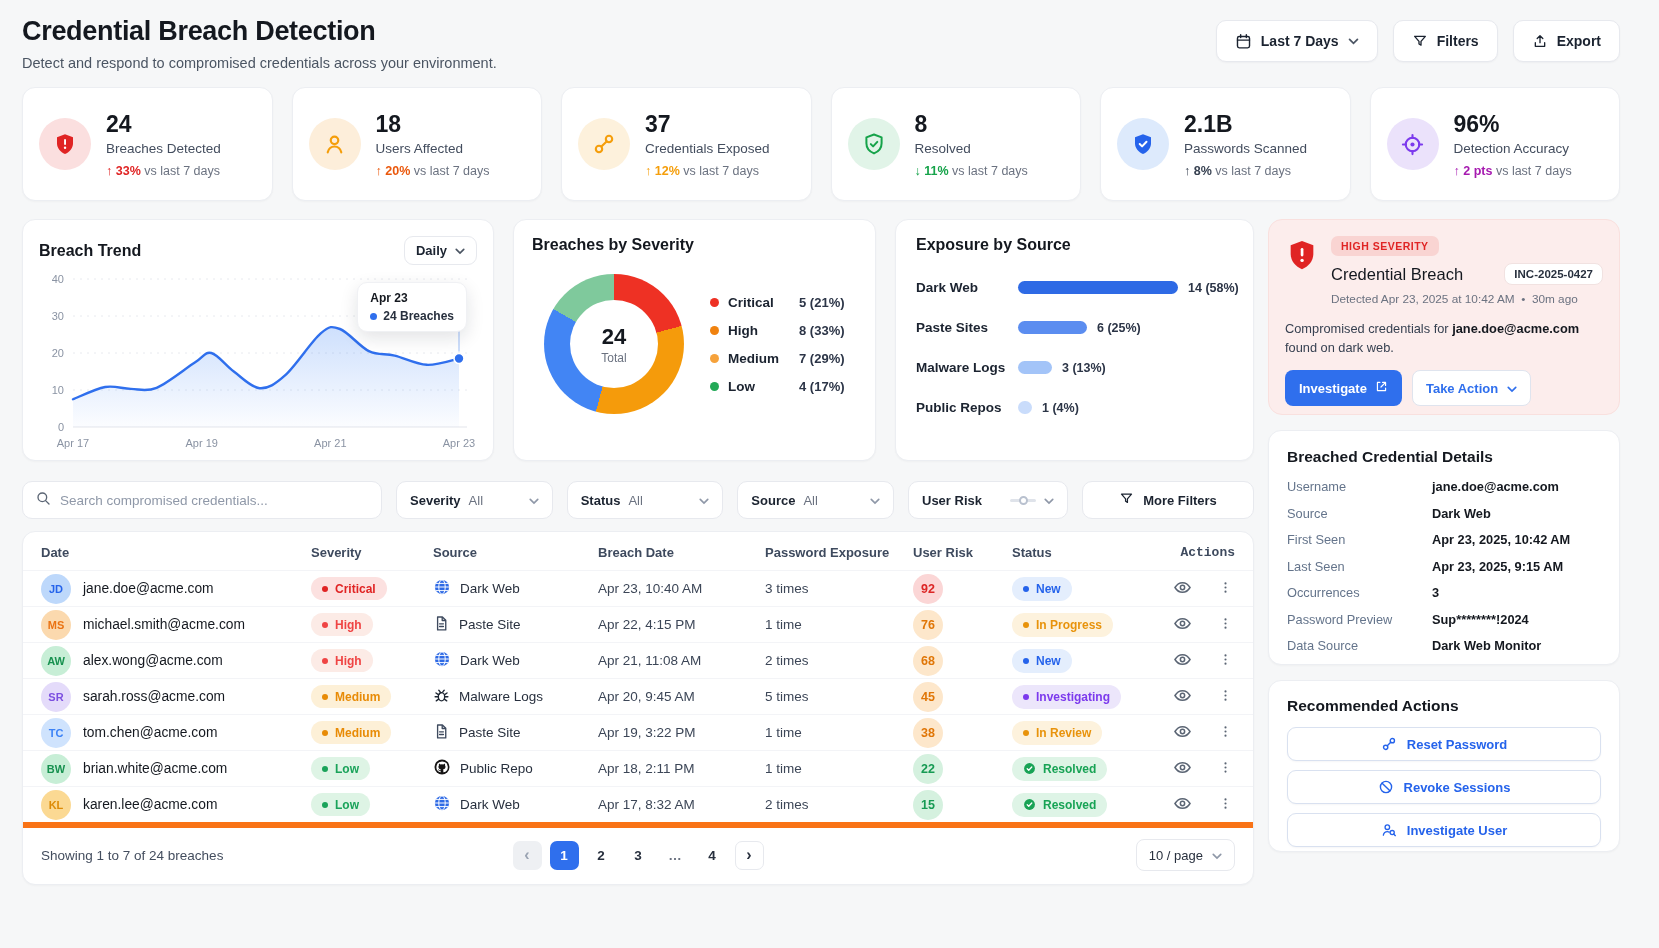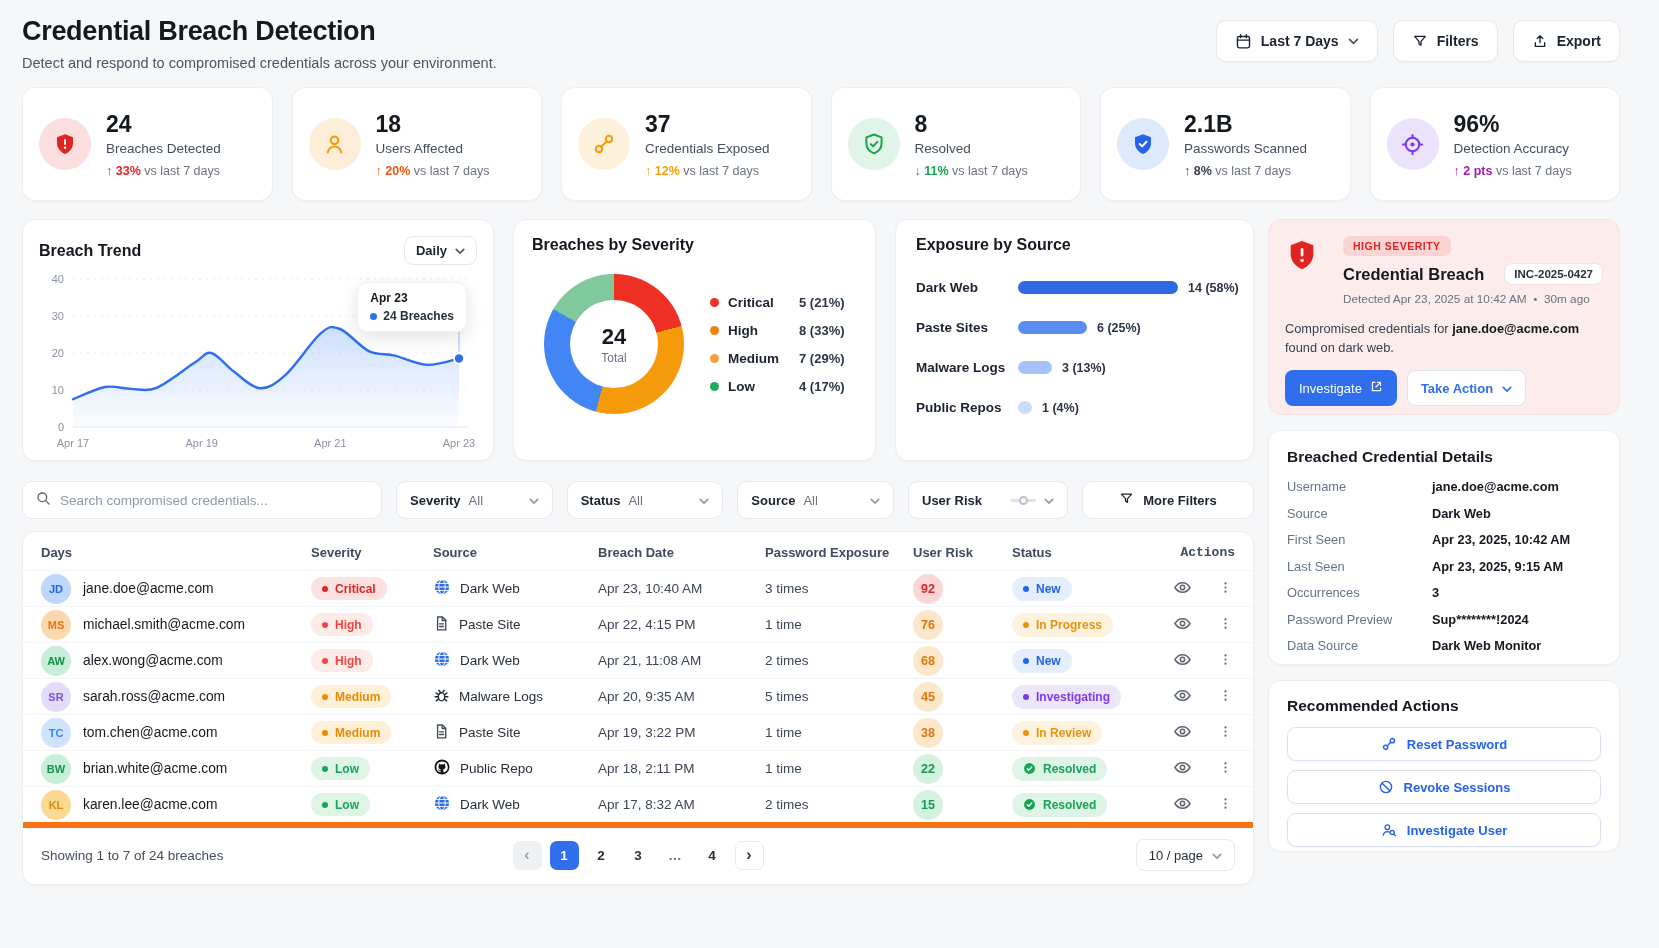--- a/index.html
+++ b/index.html
@@ -136,36 +136,36 @@
   .pg-prev { background:#eef0f3; color:#9aa3b2; font-size:16px; }
   .pg-next { background:#fff; border:1px solid #e7e9ee; font-size:16px; color:#28303e; }
   .pg-active { background:#2f6fed; color:#fff; }
   .pg-ellipsis { color:#6b7280; cursor:default; }
   .tf-right { flex:1; display:flex; justify-content:flex-end; }
   .psize { display:flex; align-items:center; gap:9px; height:32px; padding:0 12px; background:#fff;
     border:1px solid #e7e9ee; border-radius:8px; font-size:13px; color:#28303e; cursor:pointer; }
 
   
   .alert-card { background:#fcedec; border:1px solid #f9e0de; border-radius:14px; padding:16px; height:196px; }
-  .alert-top { display:flex; gap:24px; }
+  .alert-top { display:flex; gap:12px; }
   .alert-shield { flex:0 0 34px; padding-top:2px; }
   .alert-right { flex:1; }
   .alert-badge-row { display:flex; }
   .hs-badge { background:#f9d4d2; color:#e02424; font-size:10.5px; font-weight:800; letter-spacing:.5px;
     padding:4px 10px; border-radius:7px; }
   .alert-title-row { display:flex; align-items:center; justify-content:space-between; margin-top:7px; }
-  .alert-title { font-size:16.5px; font-weight:700; color:#14181f; }
+  .alert-title { font-size:16.5px; font-weight:400; color:#14181f; }
   .inc-pill { background:#fff; border:1px solid #f1e2e1; border-radius:8px; padding:4px 9px;
     font-size:11.5px; font-weight:700; color:#28303e; }
   .alert-detected { font-size:11.8px; color:#6b7280; margin-top:7px; white-space:nowrap; }
   .alert-desc { font-size:12.8px; color:#374151; line-height:1.5; margin-top:13px; }
   .alert-desc b { color:#14181f; }
   .alert-btns { display:flex; gap:10px; margin-top:13px; }
   .btn-investigate { display:flex; align-items:center; gap:8px; background:#2f6fed; color:#fff; border:none;
-    border-radius:8px; height:36px; padding:0 14px; font-size:13px; font-weight:400; cursor:pointer; font-family:inherit; }
+    border-radius:8px; height:36px; padding:0 14px; font-size:13px; font-weight:700; cursor:pointer; font-family:inherit; }
   .btn-takeaction { display:flex; align-items:center; gap:9px; background:#fff; color:#2f6fed; border:1px solid #dfe4ee;
     border-radius:8px; height:36px; padding:0 13px; font-size:13px; font-weight:700; cursor:pointer; font-family:inherit; }
 
   .details-card { padding:17px 18px; height:235px; }
   .details-title { font-size:15.5px; font-weight:800; color:#14181f; }
   .details-rows { margin-top:13px; display:flex; flex-direction:column; gap:11.5px; }
   .d-row { display:flex; }
   .d-label { width:145px; flex:0 0 145px; font-size:12.8px; color:#64748b; }
   .d-value { font-size:12.8px; font-weight:700; color:#14181f; white-space:nowrap; }
 
@@ -497,21 +497,21 @@
         <button class="mf-btn">
           <span><svg width="15" height="15" viewBox="0 0 24 24" fill="none" stroke="#1b2330" stroke-width="2" stroke-linejoin="round">
                 <path d="M4 5h16l-6.5 7.5v5.7l-3-1.7v-4z"></path>
               </svg></span>
           <span>More Filters</span>
         </button>
       </div>
 
       <div class="card table-card">
         <div class="tgrid thead" id="thead">
-            <div>Days</div>
+            <div>Date</div>
             <div>Severity</div>
             <div>Source</div>
             <div>Breach Date</div>
             <div>Password Exposure</div>
             <div>User Risk</div>
             <div>Status</div>
             <div>Actions</div>
           </div>
         <div id="tbody">
     <div class="tgrid trow">
@@ -653,21 +653,21 @@
                   <span class="sdot"></span>
                   <span>Medium</span>
                 </span></div>
       <div class="cell-src">
                 <span><svg width="17" height="17" viewBox="0 0 24 24" fill="none" stroke="#1f2733" stroke-width="1.9" stroke-linecap="round">
                     <ellipse cx="12" cy="13.8" rx="4.5" ry="5.8"></ellipse>
                     <path d="M12 8c-1.6.1-2.8 1-3.3 2.2M8.2 4.6l2 2.3M15.8 4.6l-2 2.3M3 13.8h4.5M16.5 13.8H21M4.2 8.4l3.4 2.3M19.8 8.4l-3.4 2.3M4.6 19.6l3.3-2.5M19.4 19.6l-3.3-2.5"></path>
                   </svg></span>
                 <span>Malware Logs</span>
               </div>
-      <div class="cell-txt">Apr 20, 9:35 AM</div>
+      <div class="cell-txt">Apr 20, 9:45 AM</div>
       <div class="cell-txt">5 times</div>
       <div>
                 <span class="risk risk-medium">45</span>
               </div>
       <div><span class="badge-st st-investigating">
                   <span class="sdot"></span>
                   <span>Investigating</span>
                 </span></div>
       <div class="cell-actions">
         <button class="icon-btn">

